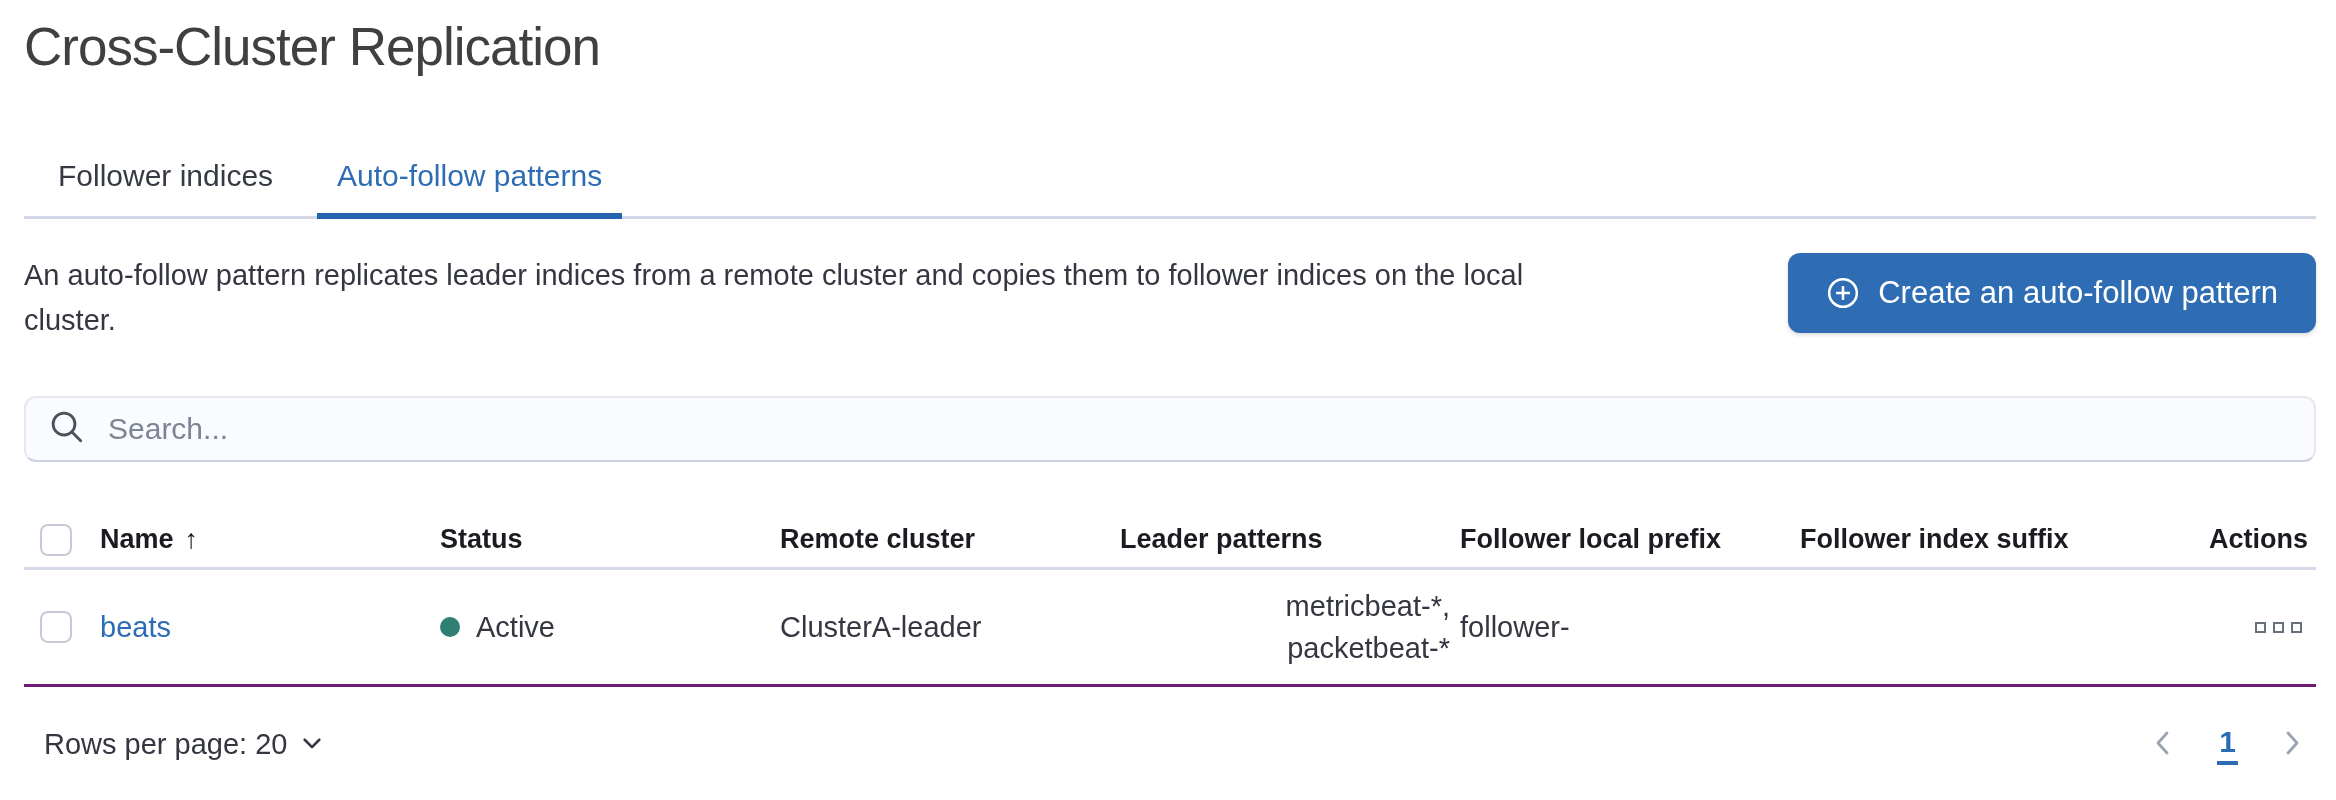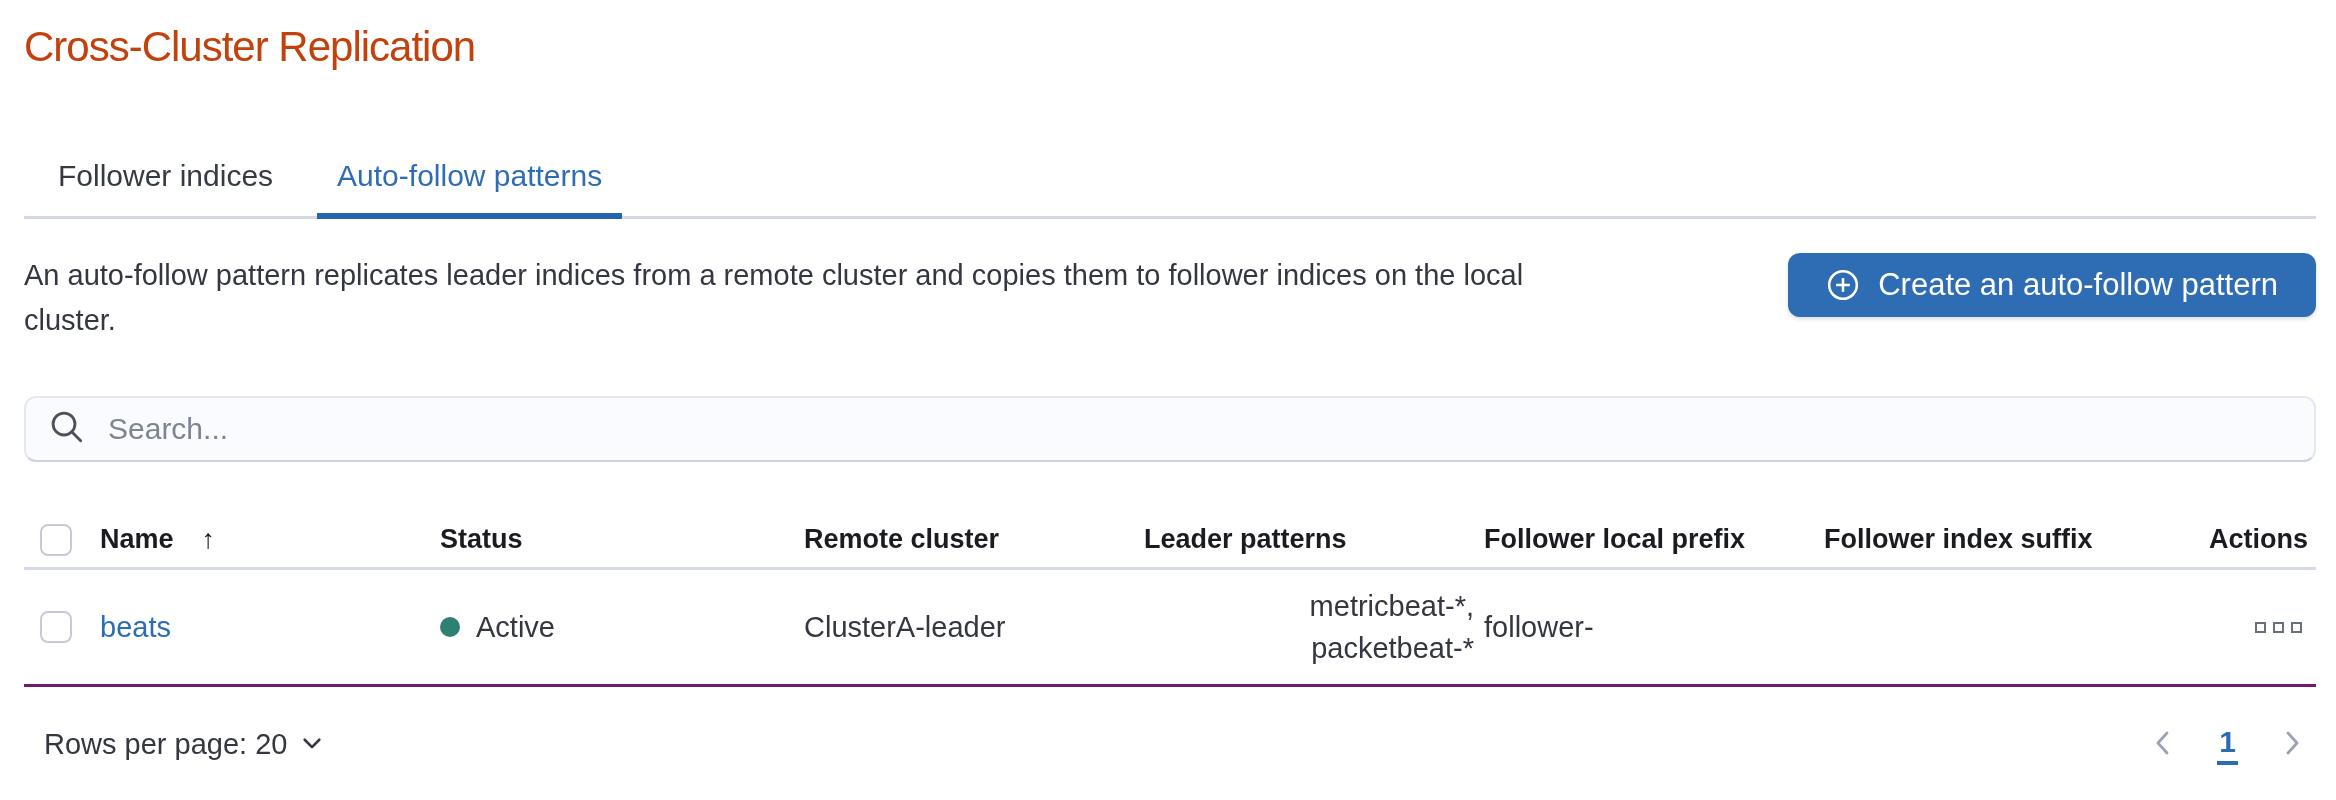--- a/index.html
+++ b/index.html
@@ -9,24 +9,24 @@
     background: #ffffff;
     font-family: "Liberation Sans", "DejaVu Sans", sans-serif;
     color: #343741;
     overflow: hidden;
   }
   .container { padding: 0 20px 0 24px; }
 
   
   .page-title {
     margin: 14px 0 0 0;
-    font-size: 42px;
+    font-size: 53px;
     font-weight: 400;
     letter-spacing: -1px;
-    color: #c2410c;
+    color: #404040;
     line-height: 66px;
   }
 
   
   .tabs-bar {
     margin-top: 64px;
     padding: 14px 0 0 14px;
     border-bottom: 3px solid #d4d8e6;
     display: flex;
     gap: 24px;
@@ -59,21 +59,21 @@
   .description {
     max-width: 1560px;
     font-size: 29px;
     line-height: 45px;
     color: #343741;
   }
   .create-button {
     display: flex;
     align-items: center;
     gap: 18px;
-    height: 64px;
+    height: 80px;
     padding: 0 38px;
     background: #2e6cb3;
     color: #ffffff;
     font-size: 31px;
     border: none;
     border-radius: 12px;
     cursor: pointer;
     white-space: nowrap;
     flex: 0 0 auto;
     box-shadow: 0 2px 4px rgba(0,0,0,0.15);
@@ -106,32 +106,32 @@
 
   
   .table { margin-top: 50px; width: 100%; }
   .tr { display: flex; align-items: center; width: 100%; }
   .thead-row { height: 58px; border-bottom: 3px solid #d6dae8; }
   .data-row { height: 117px; border-bottom: 3px solid #701a75; }
   .cell { padding: 0 10px 0 0; overflow: hidden; }
   .col-check   { width: 76px;  padding-left: 16px; }
   .col-name    { width: 340px; }
   .col-status  { width: 340px; }
-  .col-remote  { width: 340px; margin-left: 24px; }
+  .col-remote  { width: 340px; }
   .col-leader  { width: 340px; }
   .col-prefix  { width: 340px; }
   .col-suffix  { width: 340px; }
   .col-actions { flex: 1; display: flex; justify-content: flex-end; padding-right: 8px; }
   .th {
     font-size: 27px;
     font-weight: 700;
     color: #1a1c21;
     display: flex;
     align-items: center;
-    gap: 28px;
+    gap: 11px;
     white-space: nowrap;
     text-align: center;
   }
   .sort-arrow { font-weight: 400; font-size: 27px; color: #1a1c21; }
   .checkbox {
     width: 32px; height: 32px;
     border: 2px solid #c6cad8;
     border-radius: 8px;
     background: #ffffff;
     cursor: pointer;

